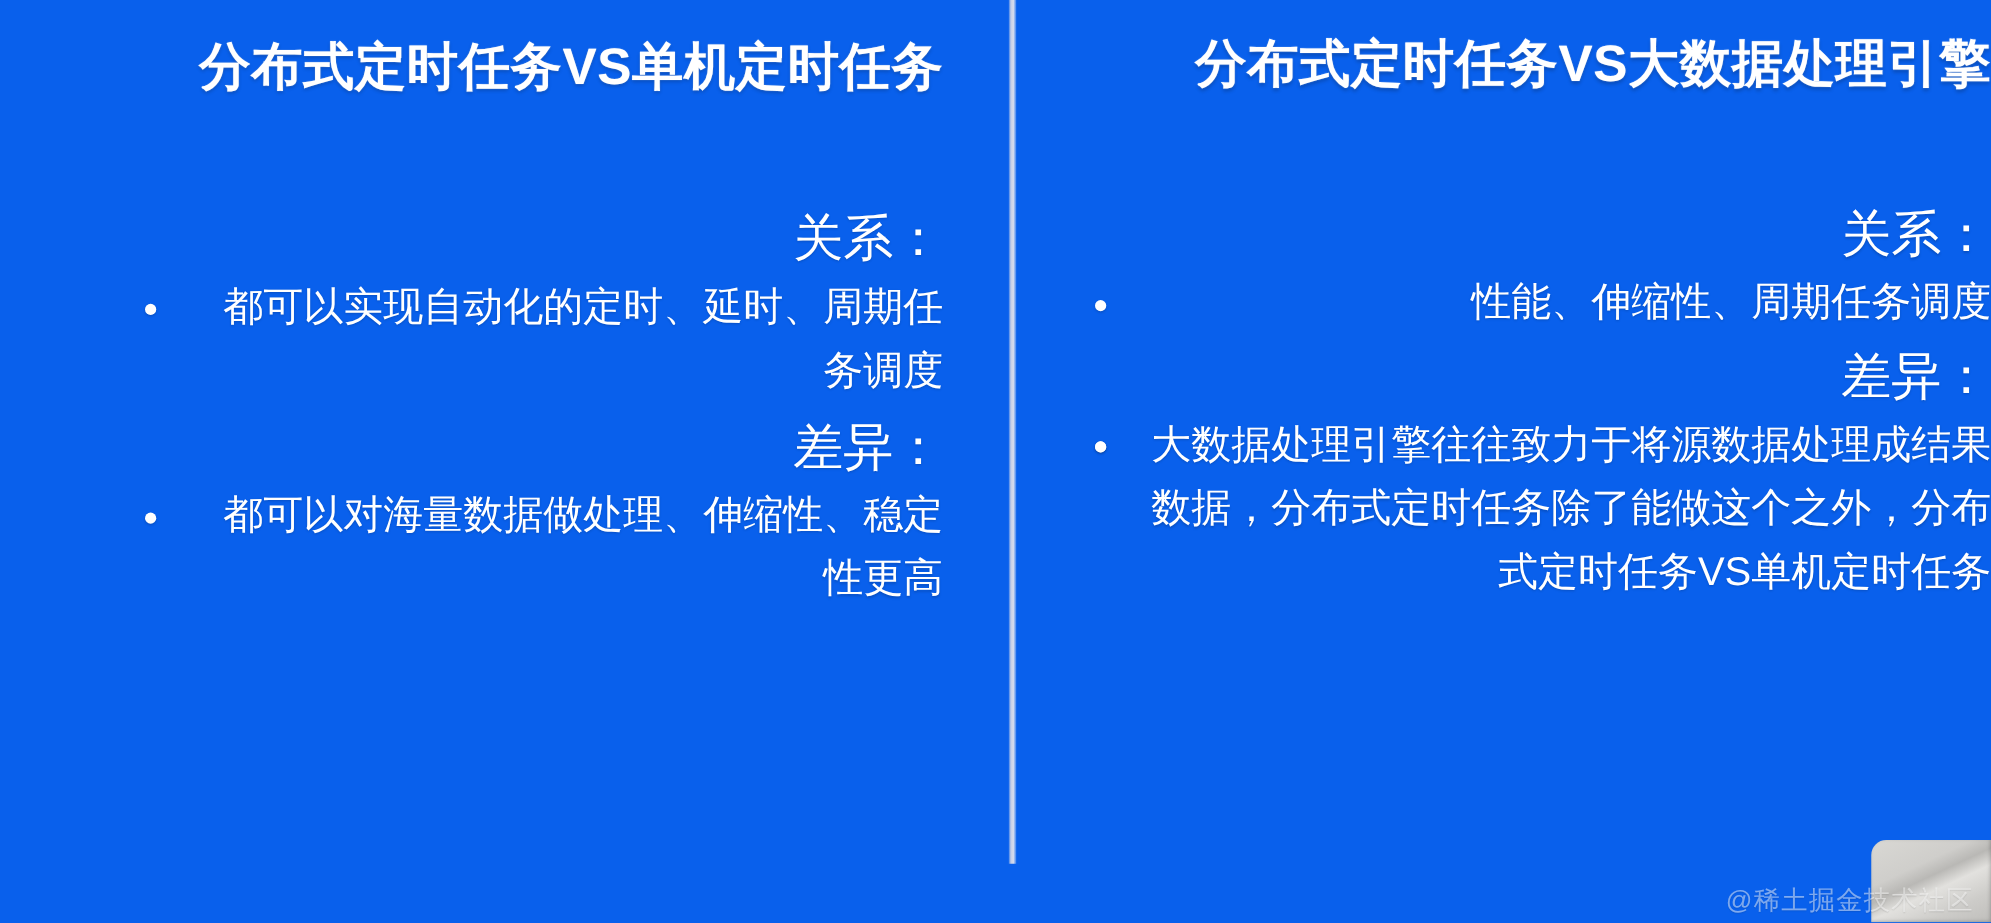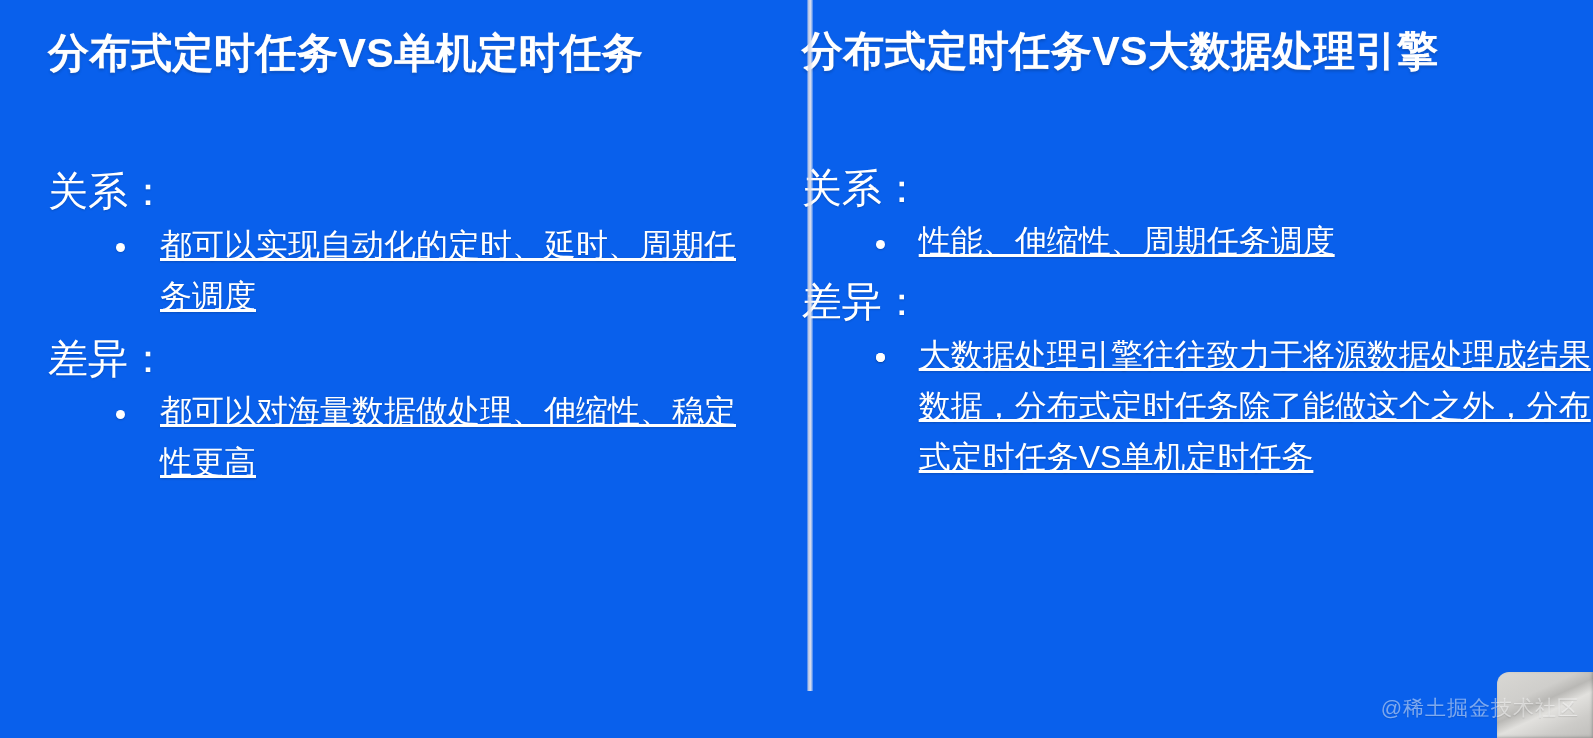--- a/index.html
+++ b/index.html
@@ -22,20 +22,21 @@
   .columns {
     position: absolute;
     inset: 0;
     display: flex;
     flex-direction: row;
   }
   .col {
     position: relative;
     box-sizing: border-box;
     overflow: hidden;
+    text-align: right;
   }
   .col-left  { width: 808px; padding: 0 0 0 48px; }
   .col-right { width: 898px; padding: 0 0 0 47px; }
 
   
   .divider {
     position: absolute;
     left: 807px;
     top: 0;
     width: 6px;
@@ -81,21 +82,20 @@
     margin: 0;
     padding: 0;
   }
   .bullet {
     position: relative;
     padding-left: 112px;
     font-size: 32px;
     line-height: 1.60;
     color: #ffffff;
     text-shadow: 0 1px 2px rgba(0,0,0,0.18);
-    text-decoration: underline;
   }
   .col-right .bullet { padding-left: 117px; }
 
   .bullet .dot {
     position: absolute;
     left: 68px;
     top: 0.74em;
     width: 9px;
     height: 9px;
     border-radius: 50%;
@@ -119,21 +119,21 @@
     border-top-left-radius: 12px;
     background: linear-gradient(155deg, #d9d8d4 0%, #cfcecb 34%, #b9b8b5 46%,
                                 #e2e1de 58%, #cdccc9 78%, #bfbebb 100%);
     box-shadow: -1px -1px 3px rgba(0,0,0,0.22) inset;
   }
 
   
   .watermark {
     position: absolute;
     right: 14px;
-    bottom: 16px;
+    bottom: 4px;
     font-size: 21px;
     color: rgba(255,255,255,0.48);
     letter-spacing: 1px;
     white-space: nowrap;
     text-shadow: 0 1px 1px rgba(0,0,0,0.10);
     pointer-events: none;
   }
 </style>
 </head>
 <body>

